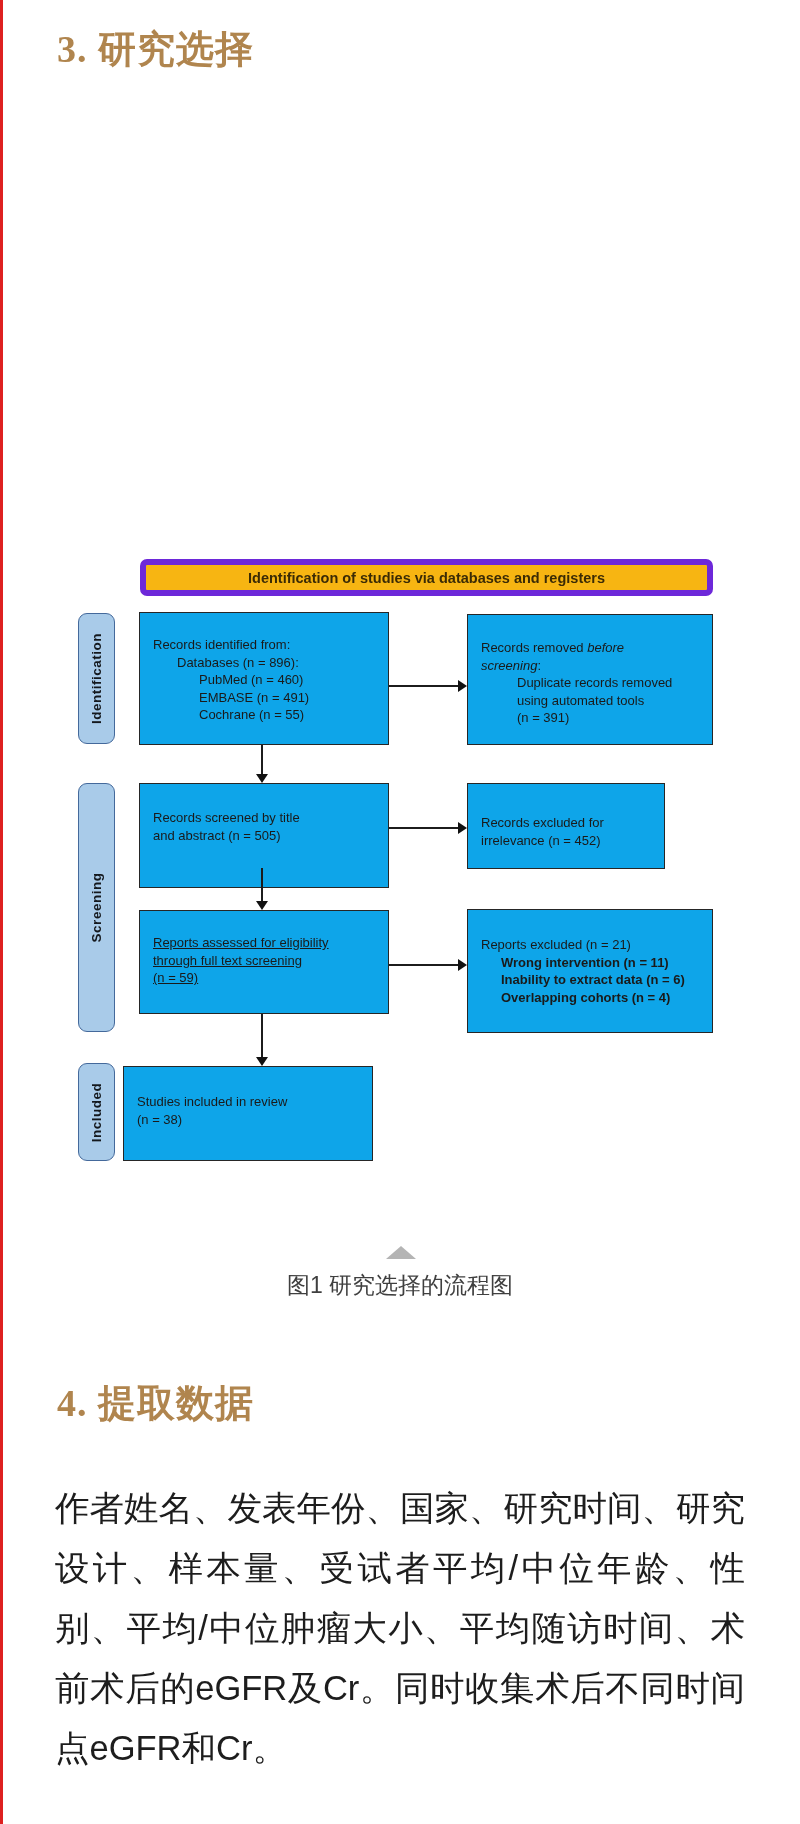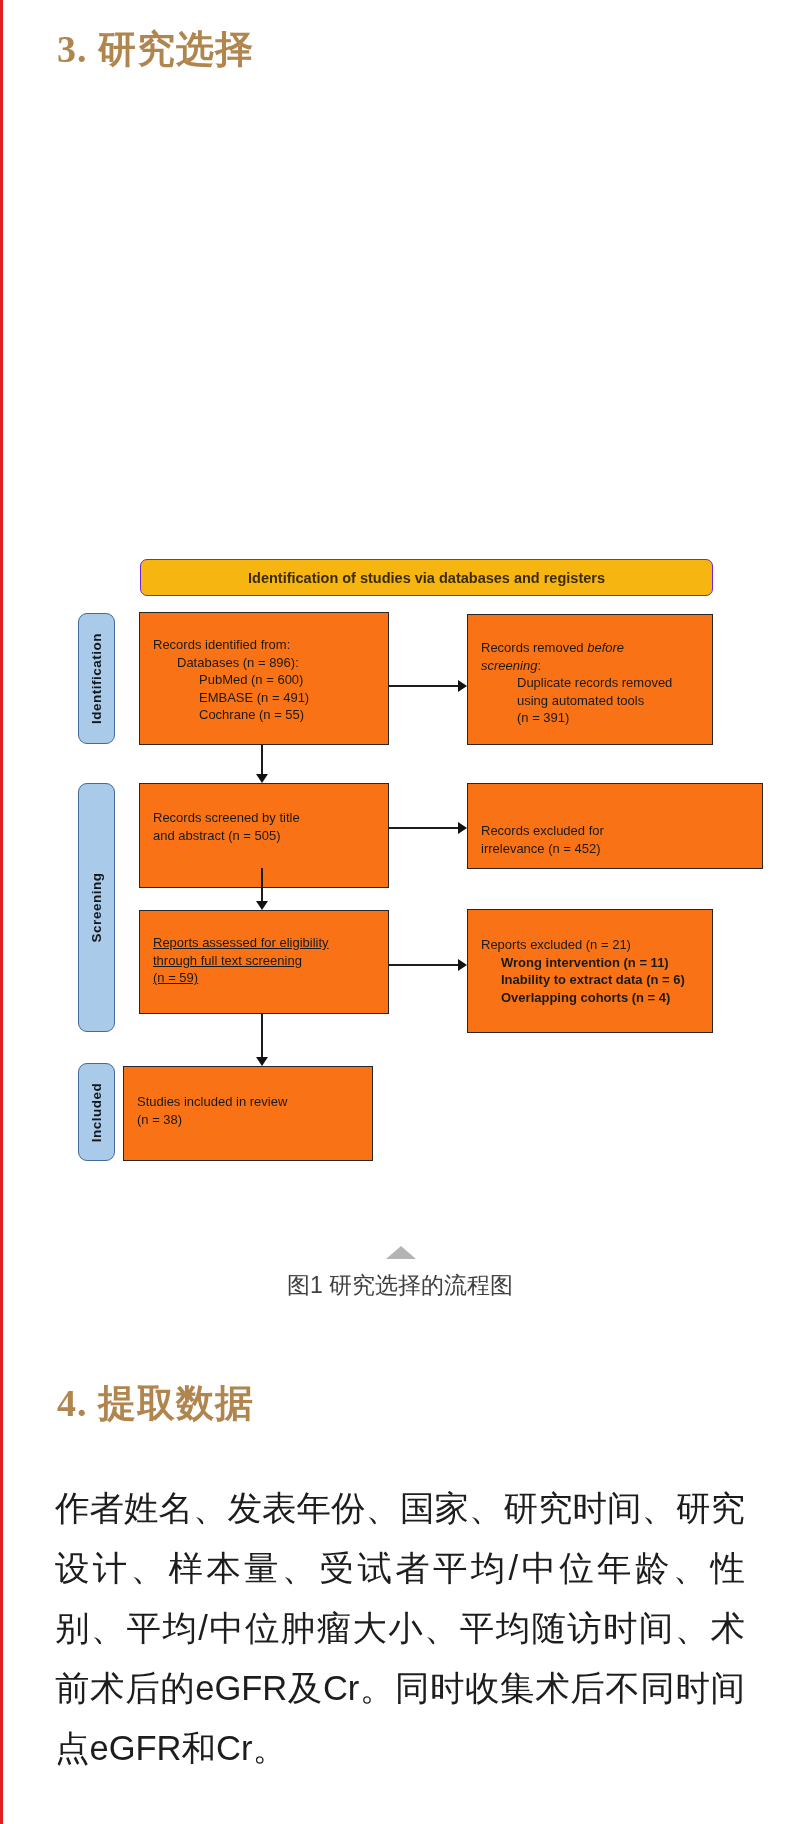--- a/index.html
+++ b/index.html
@@ -13,29 +13,29 @@
     font-weight:700;font-size:38px;letter-spacing:1px;color:#b0854e;}
 
   
   .body-para{position:absolute;left:55px;width:690px;margin:0;
     font-size:34.5px;line-height:60px;color:#1d1d1d;
     text-align:justify;text-justify:inter-ideograph;}
 
   
   .figure{position:absolute;left:0;top:0;width:800px;height:1824px;}
   .banner{position:absolute;left:140px;top:559px;width:573px;height:37px;
-    background:#f7b512;border:1px solid #6d28d9;border-radius:7px;
+    background:#f7b512;border:6px solid #6d28d9;border-radius:7px;
     display:flex;align-items:center;justify-content:center;
     font-weight:700;font-size:14.5px;color:#3b2b05;box-sizing:border-box;}
   .stage{position:absolute;left:78px;width:37px;background:#a9cbe9;
     border:1.5px solid #44699b;border-radius:9px;box-sizing:border-box;
     display:flex;align-items:center;justify-content:center;}
   .stage span{transform:rotate(-90deg);white-space:nowrap;
     font-weight:700;font-size:13.5px;letter-spacing:.5px;color:#14181d;}
-  .fbox{position:absolute;background:#f97316;border:1.5px solid #262626;
+  .fbox{position:absolute;background:#0ea5e9;border:1.5px solid #262626;
     box-sizing:border-box;padding-left:13px;padding-right:4px;
     font-size:13px;line-height:17.5px;color:#1a1a1a;}
   .fl{white-space:nowrap;}
   .ind1{padding-left:24px;}
   .ind2{padding-left:46px;}
   .ind-r1{padding-left:36px;}
   .ind-sm{padding-left:20px;font-weight:bold;}
 
   
   .varrow{position:absolute;width:12px;}
@@ -72,39 +72,39 @@
     <div class="stage" style="top:783px;height:249px;">
       <span>Screening</span>
     </div>
     <div class="stage" style="top:1063px;height:98px;">
       <span>Included</span>
     </div>
 
     <div class="fbox" style="left:139px;top:612px;width:250px;height:133px;padding-top:23px;">
       <div class="fl">Records identified from:</div>
       <div class="fl ind1">Databases (n = 896):</div>
-      <div class="fl ind2">PubMed (n = 600)</div>
+      <div class="fl ind2">PubMed (n = 460)</div>
       <div class="fl ind2">EMBASE (n = 491)</div>
       <div class="fl ind2">Cochrane (n = 55)</div>
     </div>
 
     <div class="fbox" style="left:467px;top:614px;width:246px;height:131px;padding-top:24px;">
       <div class="fl"><span>Records removed </span><i>before</i></div>
       <div class="fl"><i>screening</i><span>:</span></div>
       <div class="fl ind-r1">Duplicate records removed</div>
       <div class="fl ind-r1">using automated tools</div>
       <div class="fl ind-r1">(n = 391)</div>
     </div>
 
     <div class="fbox" style="left:139px;top:783px;width:250px;height:105px;padding-top:25px;">
       <div class="fl">Records screened by title</div>
       <div class="fl">and abstract (n = 505)</div>
     </div>
 
-    <div class="fbox" style="left:467px;top:783px;width:296px;height:86px;padding-top:38px;">
+    <div class="fbox" style="left:467px;top:783px;width:198px;height:86px;padding-top:30px;">
       <div class="fl">Records excluded for</div>
       <div class="fl">irrelevance (n = 452)</div>
     </div>
 
     <div class="fbox" style="left:139px;top:910px;width:250px;height:104px;padding-top:23px;text-decoration:underline;">
       <div class="fl">Reports assessed for eligibility</div>
       <div class="fl">through full text screening</div>
       <div class="fl">(n = 59)</div>
     </div>
 

